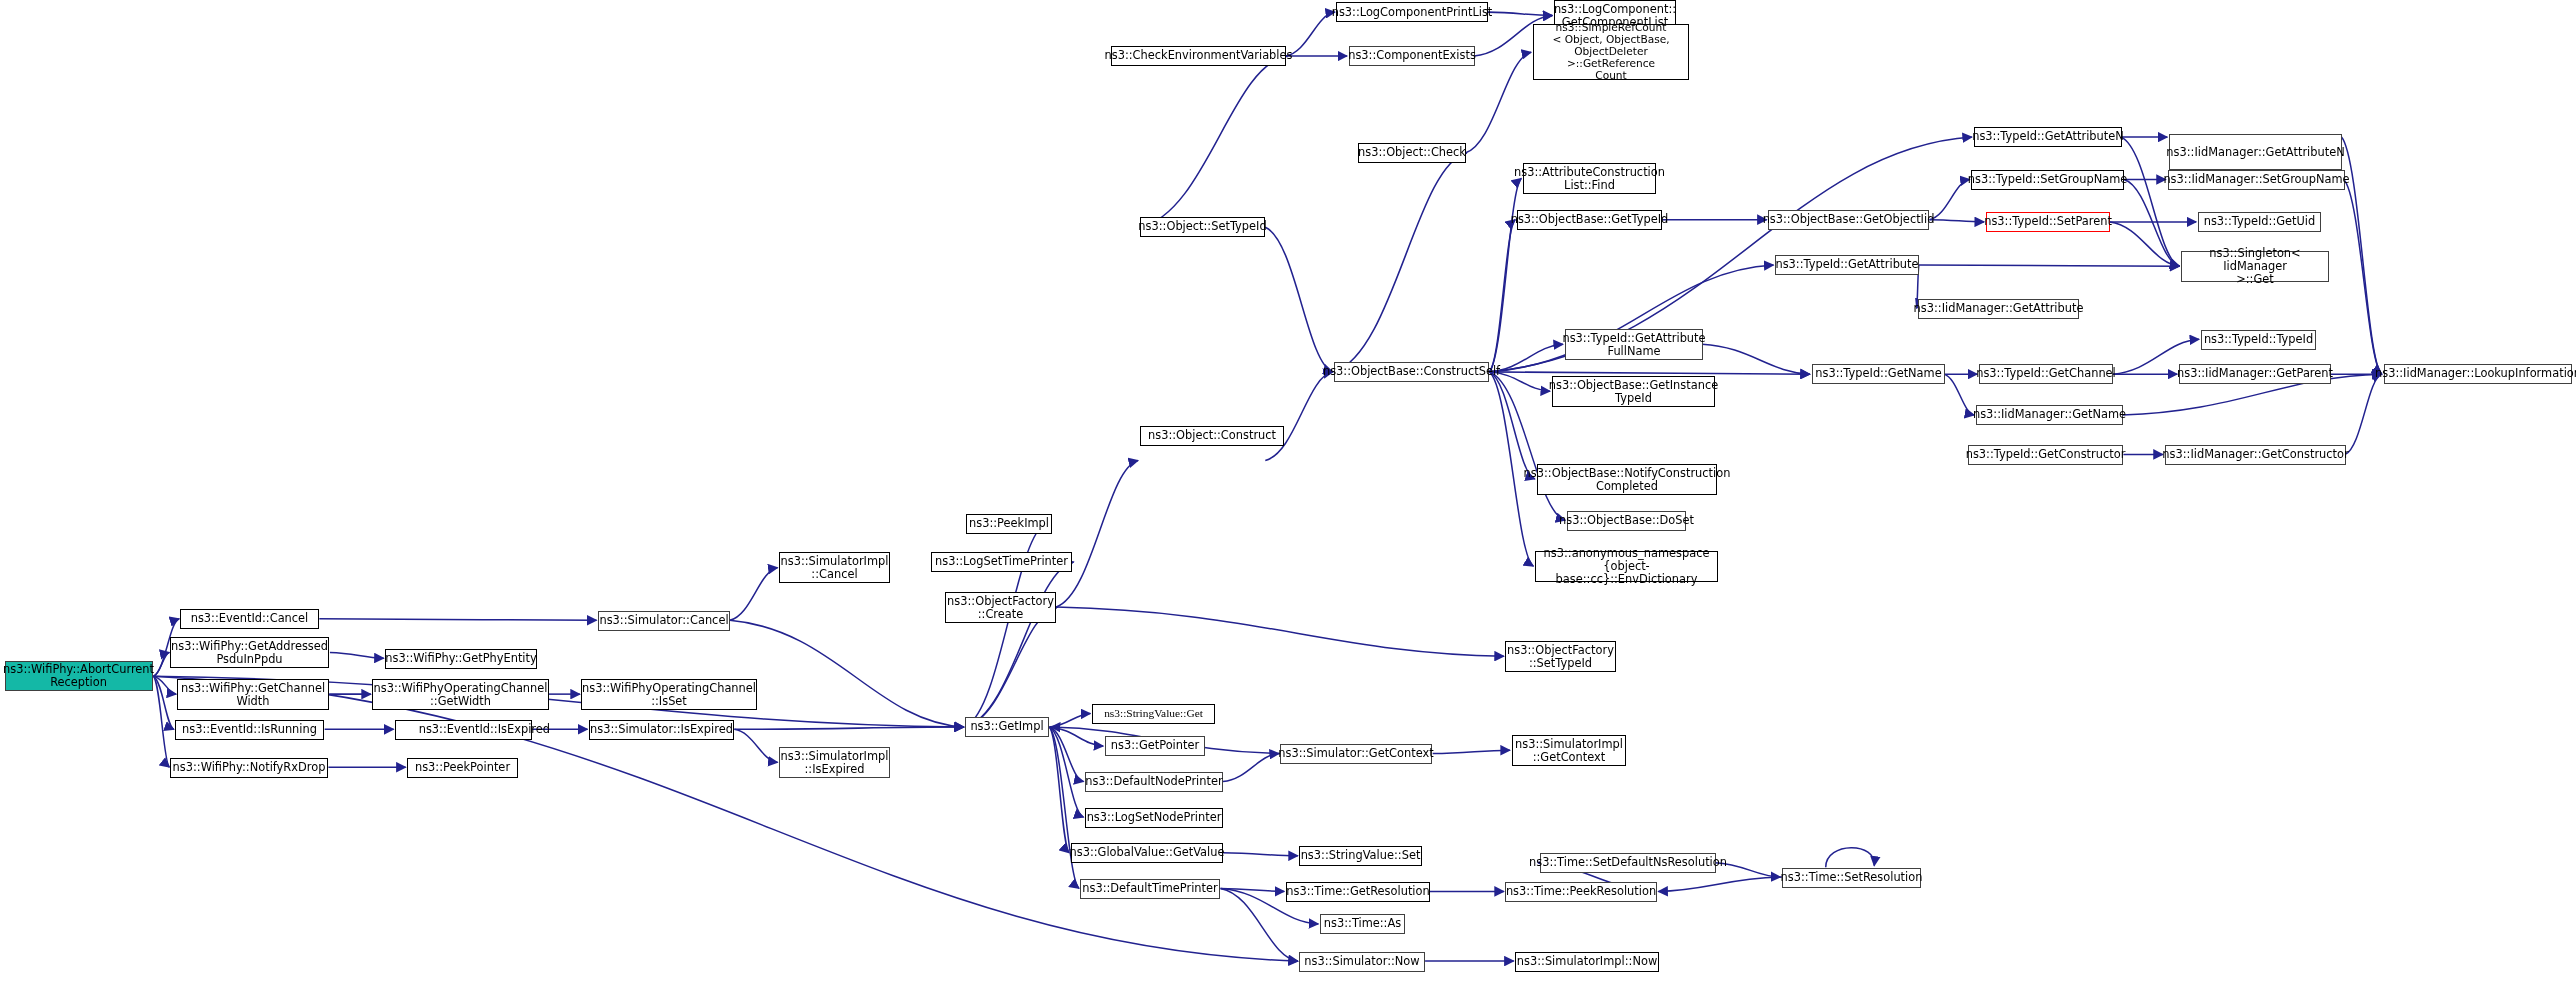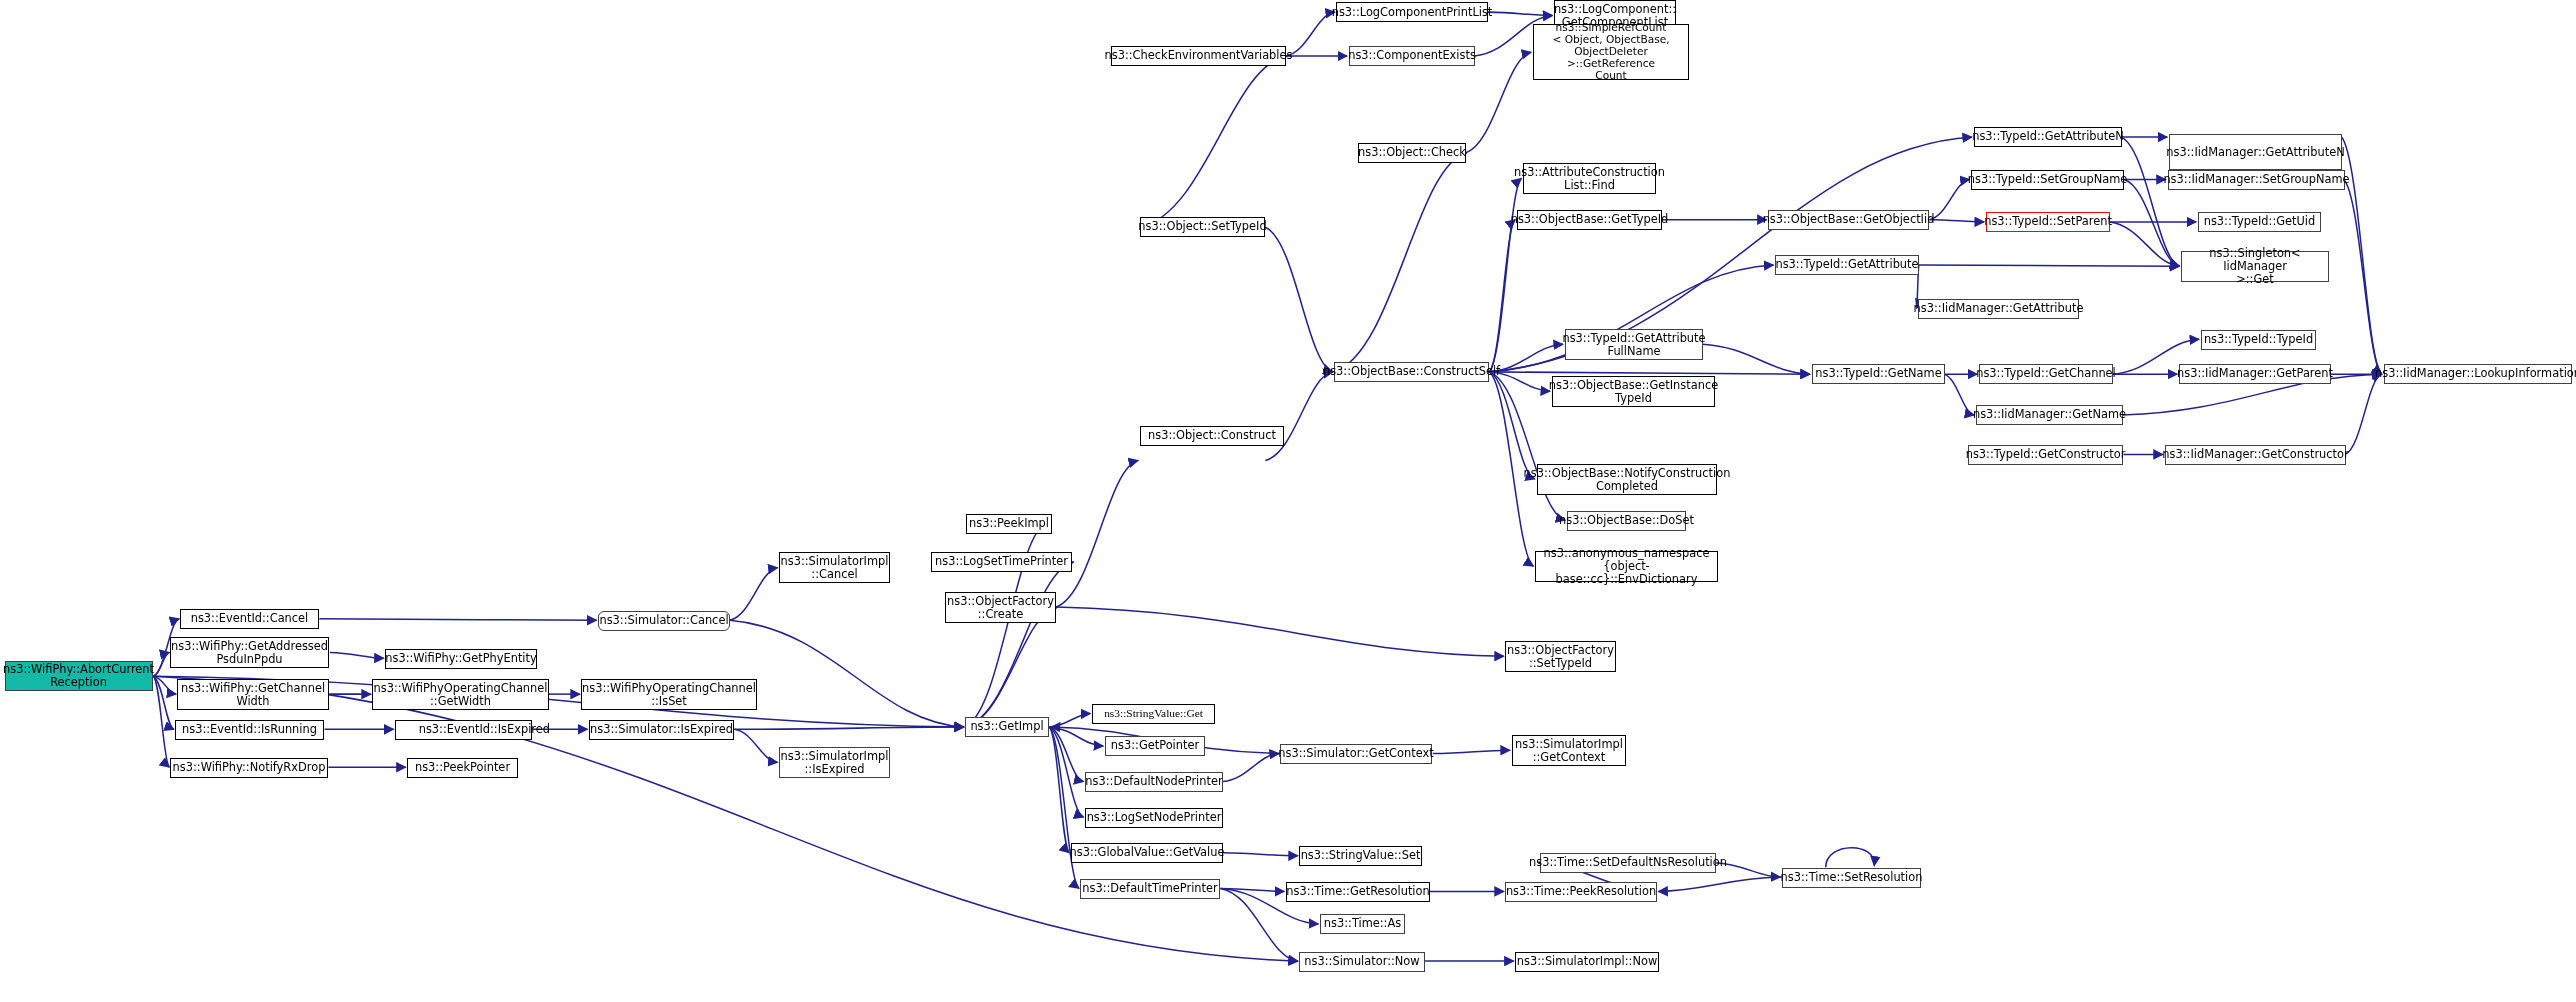--- a/index.html
+++ b/index.html
@@ -148,21 +148,21 @@
       <div class="node" style="left: 175px; top: 720px; width: 149px; height: 19.7px;">ns3::EventId::IsRunning</div>
       <div class="node" style="left: 170px; top: 758px; width: 158px; height: 19.7px;">ns3::WifiPhy::NotifyRxDrop</div>
       <div class="node" style="left: 385px; top: 649px; width: 152px; height: 19.7px;">ns3::WifiPhy::GetPhyEntity</div>
       <div class="node" style="left: 372px; top: 679px; width: 177px; height: 31px;">ns3::WifiPhyOperatingChannel
 ::GetWidth</div>
       <div class="node" style="left: 395px; top: 720px; width: 137px; height: 19.7px; padding-left: 44px;">ns3::EventId::IsExpired</div>
       <div class="node" style="left: 407px; top: 758px; width: 111px; height: 19.7px;">ns3::PeekPointer</div>
       <div class="node" style="left: 581px; top: 679px; width: 176px; height: 31px;">ns3::WifiPhyOperatingChannel
 ::IsSet</div>
       <div class="node" style="left: 589px; top: 720px; width: 145px; height: 19.7px;">ns3::Simulator::IsExpired</div>
-      <div class="node thick" style="left: 598px; top: 611px; width: 132px; height: 19.7px; border-radius: 6px;">ns3::Simulator::Cancel</div>
+      <div class="node thick" style="left: 598px; top: 611px; width: 132px; height: 19.7px;">ns3::Simulator::Cancel</div>
       <div class="node" style="left: 779px; top: 552px; width: 111px; height: 31px;">ns3::SimulatorImpl
 ::Cancel</div>
       <div class="node thick" style="left: 779px; top: 747px; width: 111px; height: 31px;">ns3::SimulatorImpl
 ::IsExpired</div>
       <div class="node thick" style="left: 965px; top: 717px; width: 84px; height: 19.7px;">ns3::GetImpl</div>
       <div class="node" style="left: 959px; top: 514px; width: 86px; height: 19.7px; margin-left: 7px;">ns3::PeekImpl</div>
       <div class="node" style="left: 931px; top: 552px; width: 141px; height: 19.7px;">ns3::LogSetTimePrinter</div>
       <div class="node" style="left: 945px; top: 592px; width: 111px; height: 31px;">ns3::ObjectFactory
 ::Create</div>
       <div class="node" style="left: 1092px; top: 704px; width: 123px; height: 19.7px; font-family: Liberation Serif, serif;">ns3::StringValue::Get</div>

